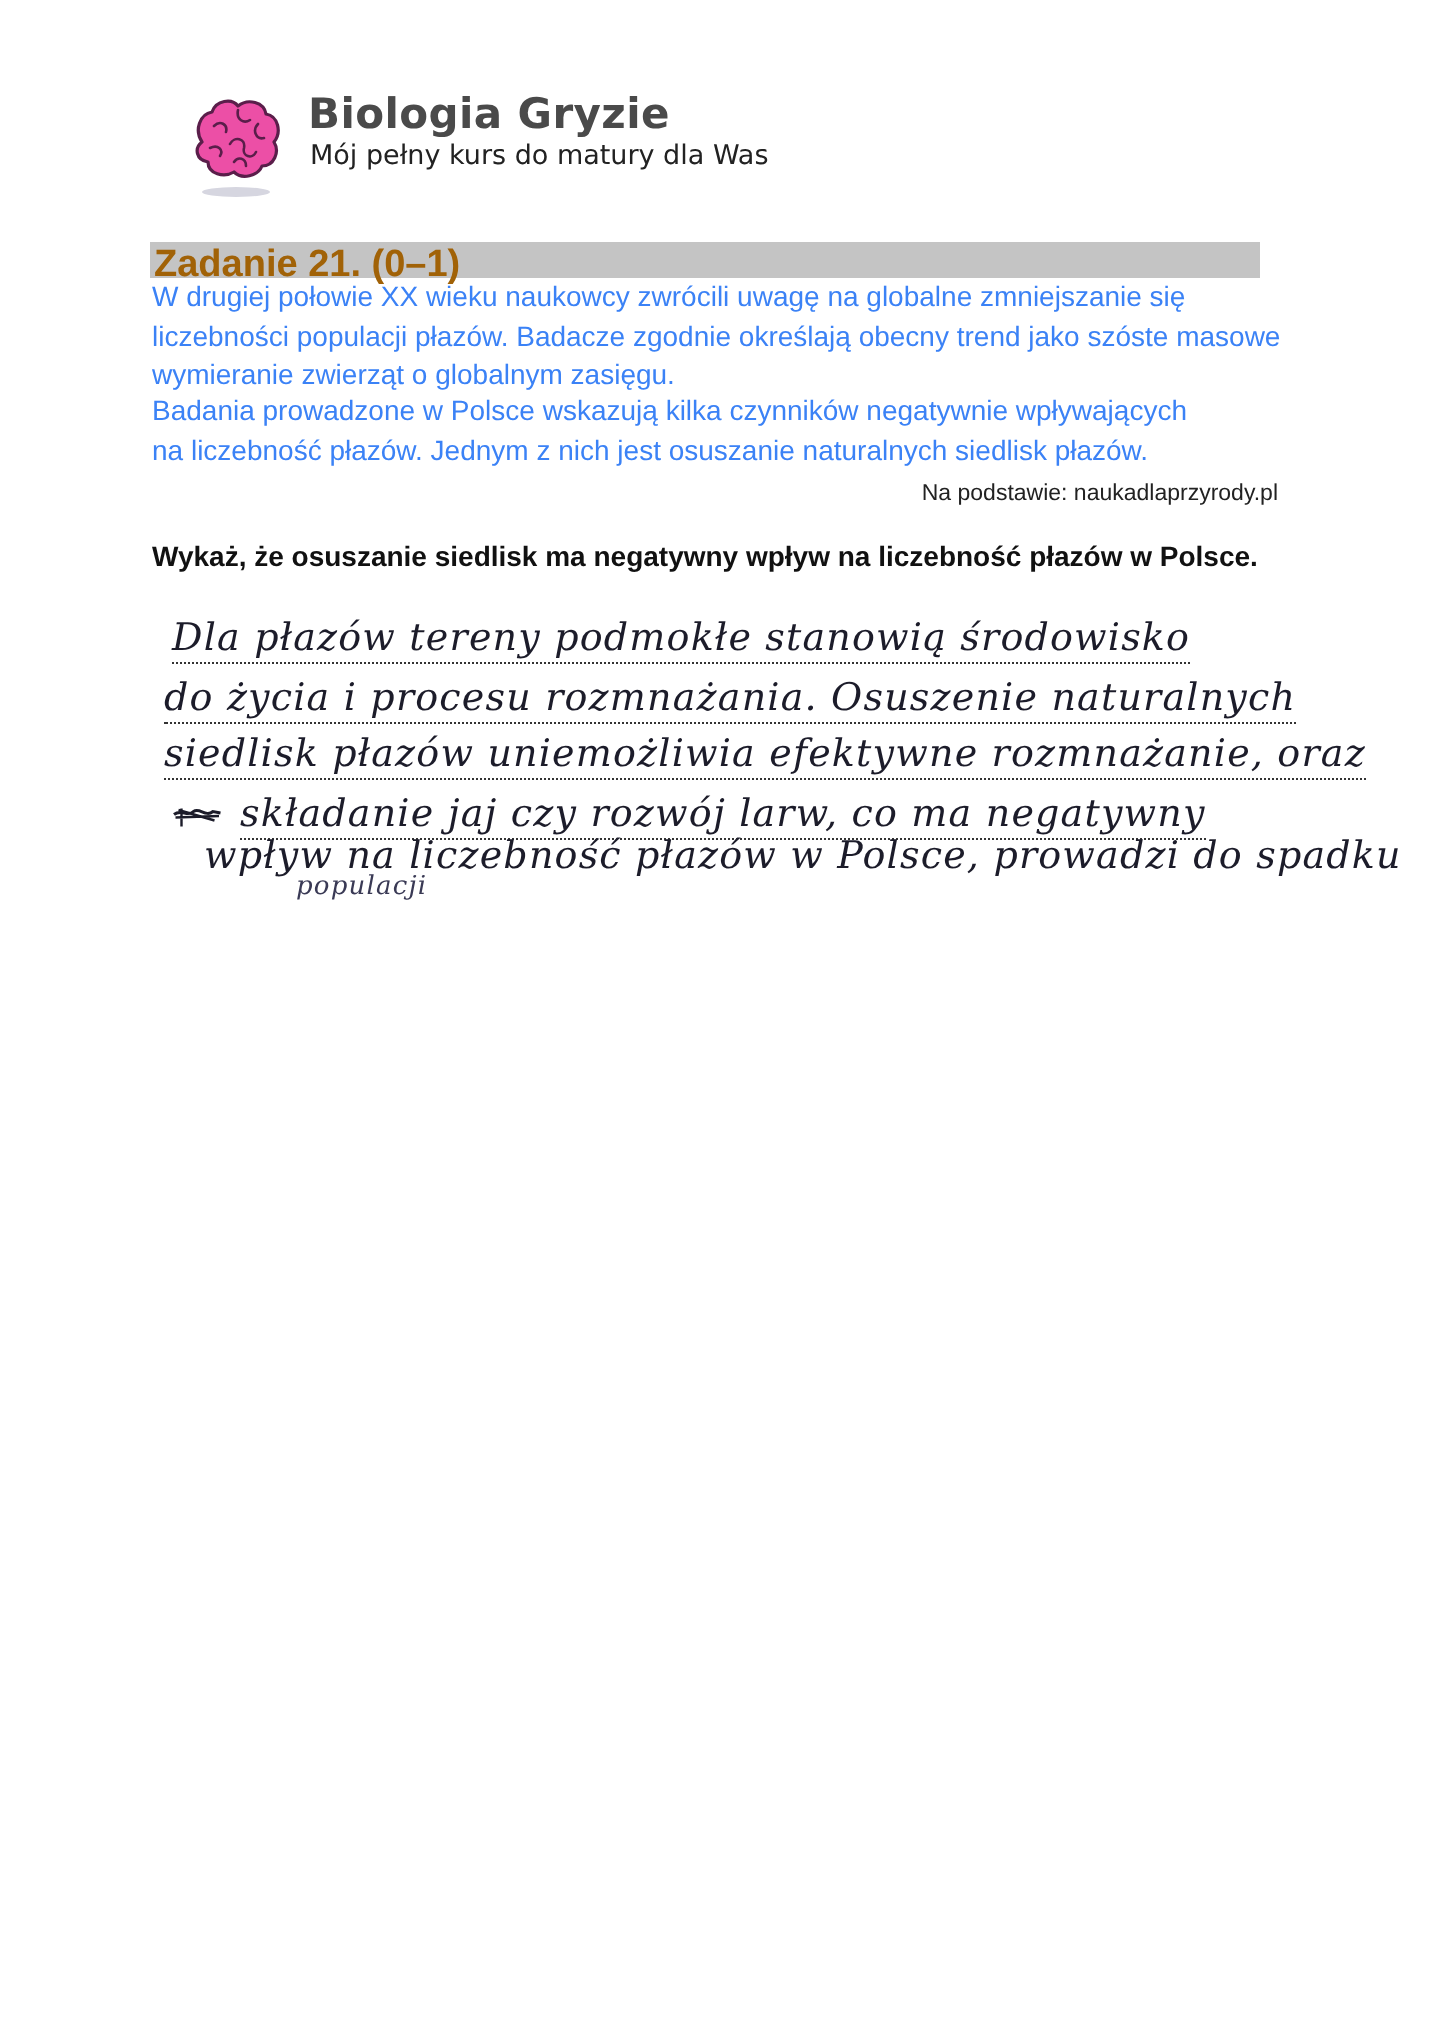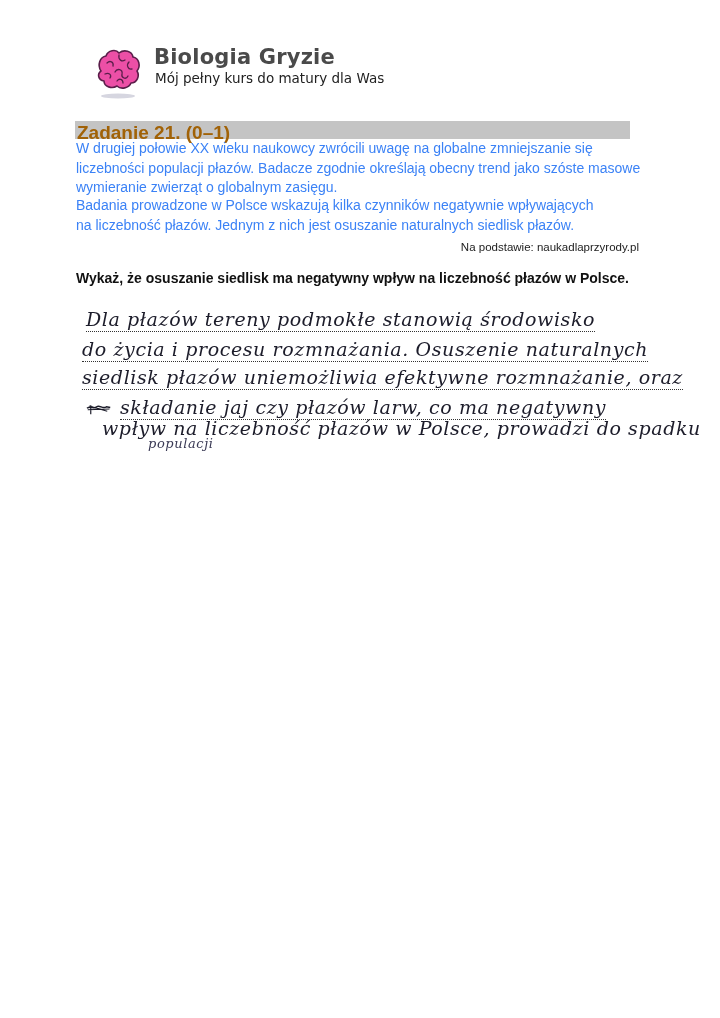--- a/index.html
+++ b/index.html
@@ -162,21 +162,21 @@
   <div class="hw-line hw-l2">
     <span class="hw-dotted">do życia i procesu rozmnażania. Osuszenie naturalnych</span>
   </div>
   <div class="hw-line hw-l3">
     <span class="hw-dotted">siedlisk płazów uniemożliwia efektywne rozmnażanie, oraz</span>
   </div>
   <div class="hw-line hw-l4">
     <svg class="strike-mark" viewBox="0 0 34 16">
       <path d="M1 7 C6 3 10 9 14 5 C18 2 22 9 27 5 L32 6" fill="none" stroke="#1c1c2a" stroke-width="2"></path>
       <path d="M2 9 L31 8 M4 4 L28 11 M6 3 L6 15" fill="none" stroke="#1c1c2a" stroke-width="1.6"></path>
-    </svg><span class="hw-dotted">składanie jaj czy płazów larw, co ma negatywny</span>
+    </svg><span class="hw-dotted">składanie jaj czy rozwój larw, co ma negatywny</span>
   </div>
   <div class="hw-line hw-l5">
     <span>wpływ na liczebność płazów w Polsce, prowadzi do spadku</span>
   </div>
   <div class="hw-line hw-l6">
     <span>populacji</span>
   </div>
 </div>
 
 </body></html>

